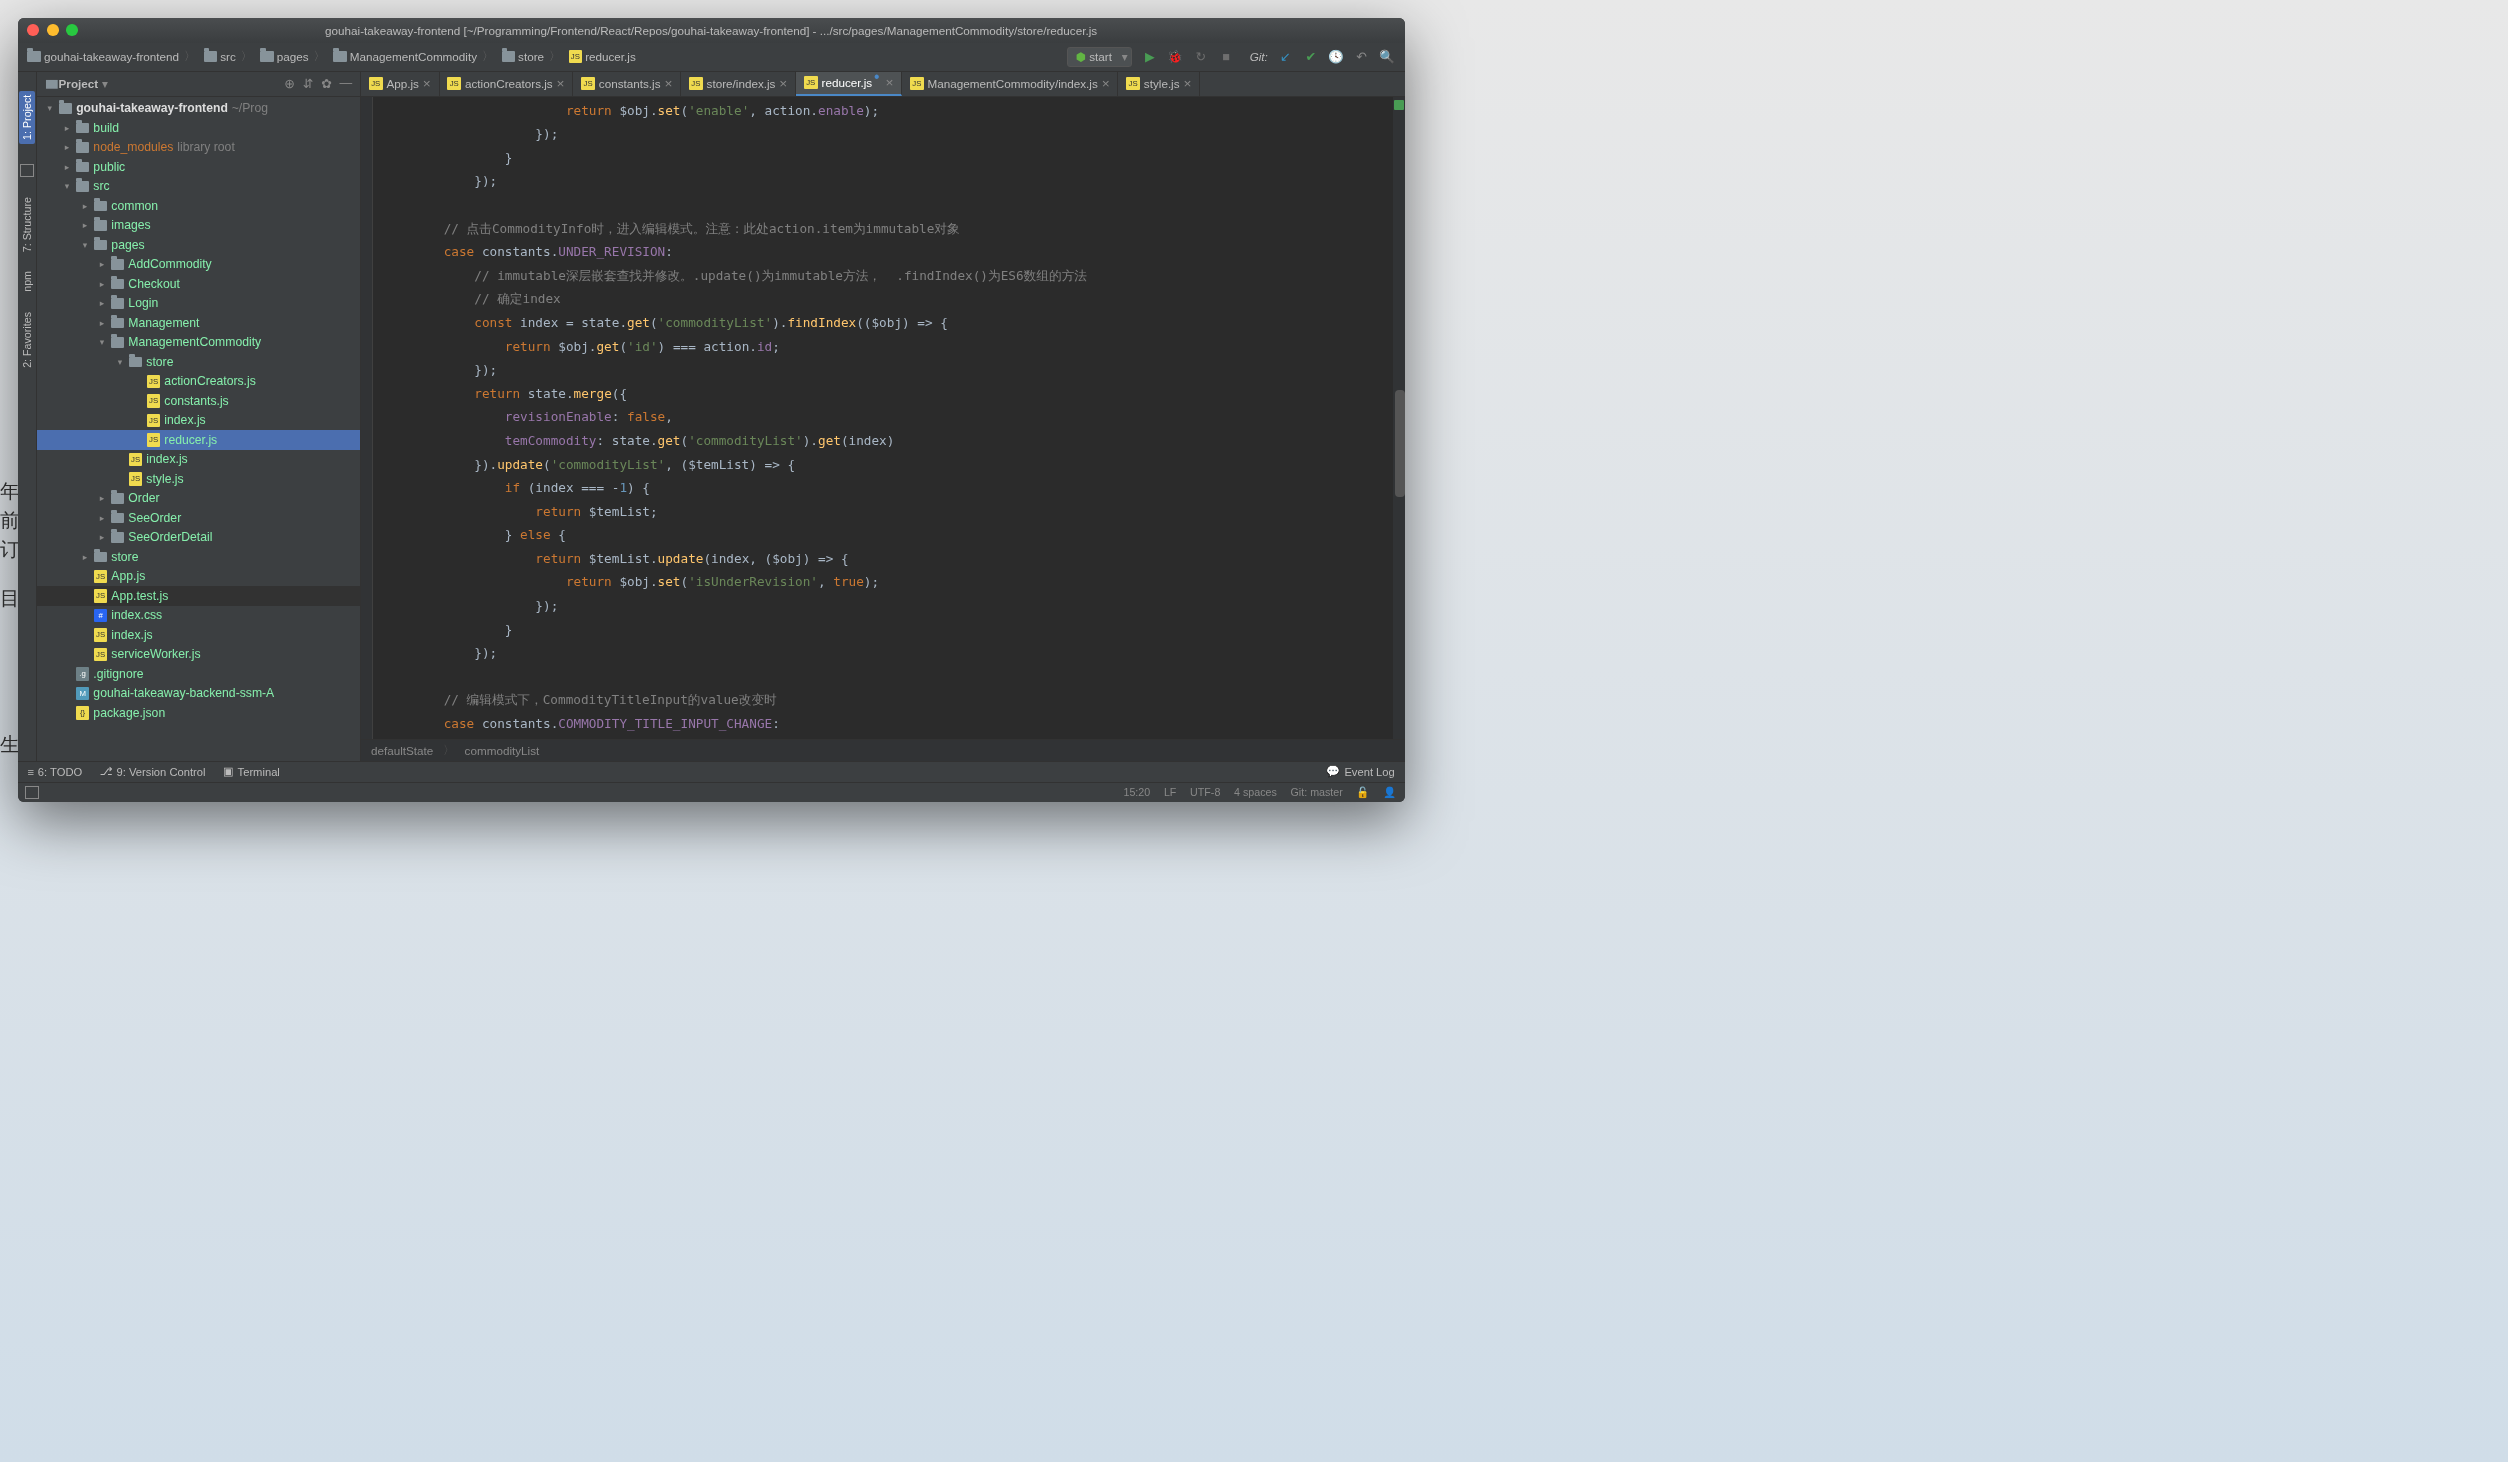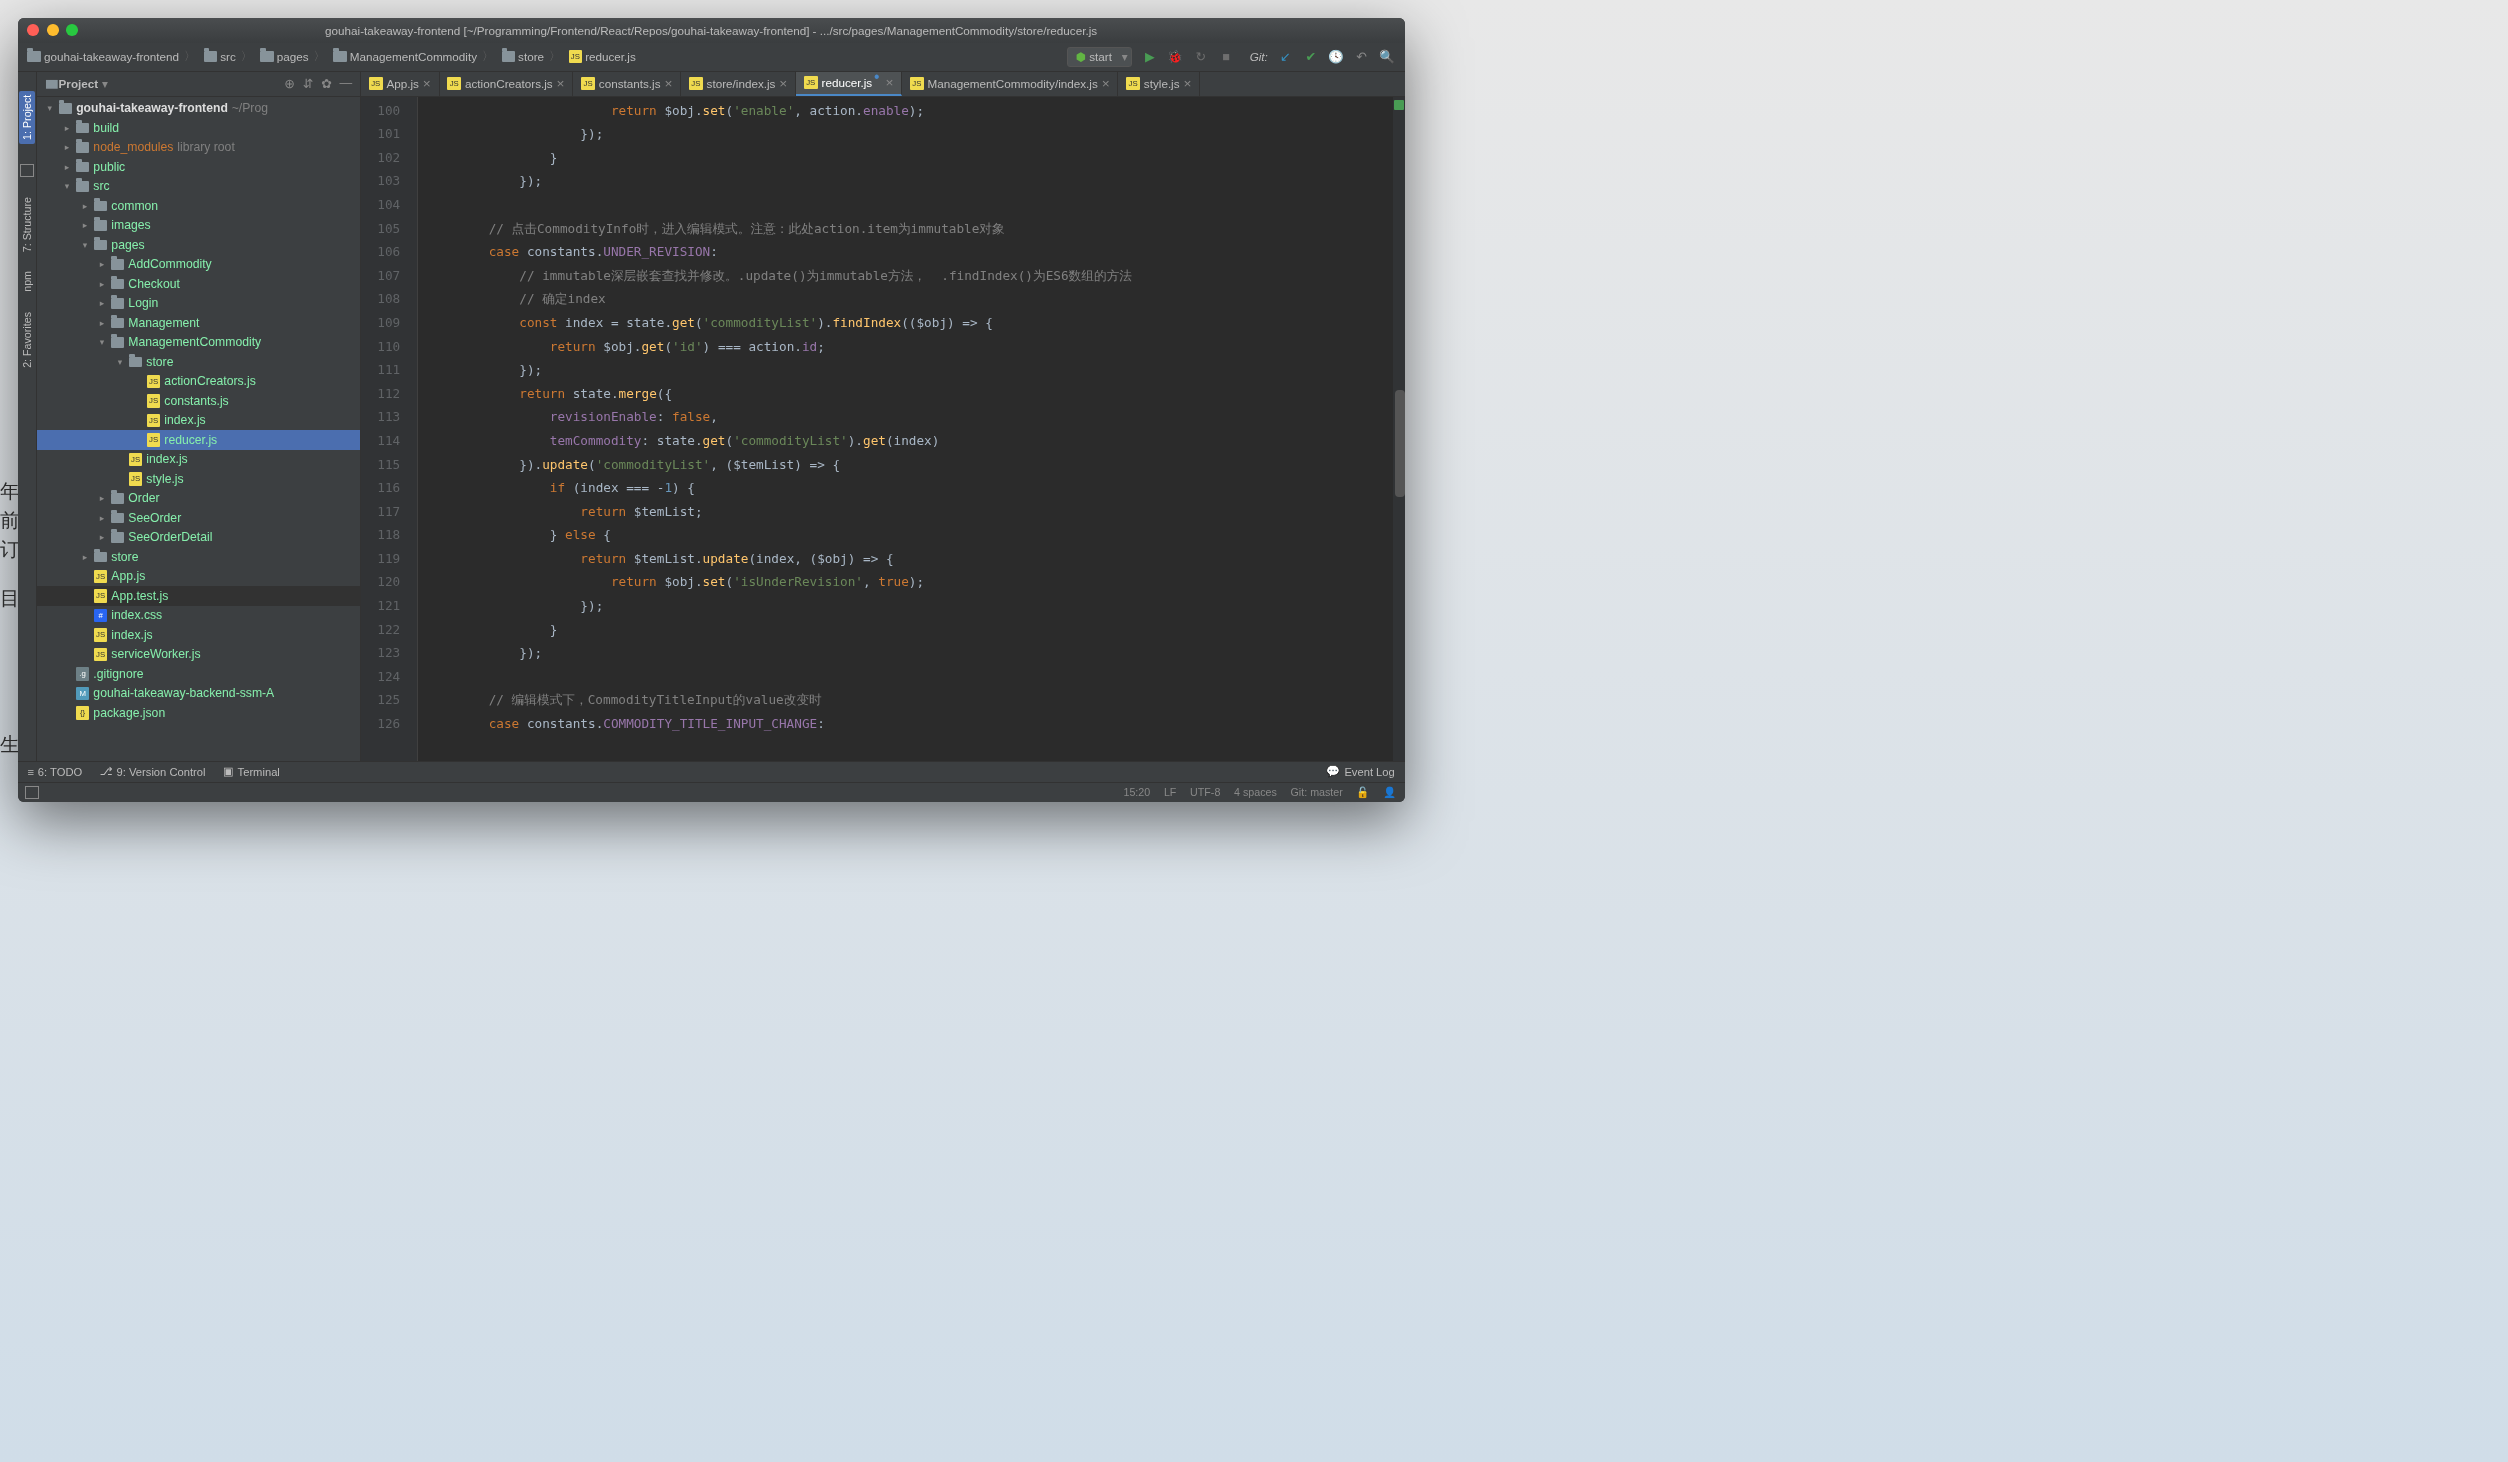--- a/index.html
+++ b/index.html
@@ -432,48 +432,20 @@
             <span>ManagementCommodity/index.js</span>
             <span class="x">×</span>
           </div>
           <div class="tab">
             <span class="js-ic">JS</span>
             <span>style.js</span>
             <span class="x">×</span>
           </div>
         </div>
       <div class="code-wrap">
-        <div class="lnums" id="lnums">100
-101
-102
-103
-104
-105
-106
-107
-108
-109
-110
-111
-112
-113
-114
-115
-116
-117
-118
-119
-120
-121
-122
-123
-124
-125
-126
-</div>
         <div class="gutter-fold"></div>
         <div class="code" id="code">                        <span class="kw">return</span> $obj.<span class="fn">set</span>(<span class="str">'enable'</span>, action.<span class="prop">enable</span>);
                     });
                 }
             });
 
         <span class="com">// 点击CommodityInfo时，进入编辑模式。注意：此处action.item为immutable对象</span>
         <span class="kw">case</span> constants.<span class="prop">UNDER_REVISION</span>:
             <span class="com">// immutable深层嵌套查找并修改。.update()为immutable方法，  .findIndex()为ES6数组的方法</span>
             <span class="com">// 确定index</span>
@@ -494,20 +466,25 @@
             });
 
         <span class="com">// 编辑模式下，CommodityTitleInput的value改变时</span>
         <span class="kw">case</span> constants.<span class="prop">COMMODITY_TITLE_INPUT_CHANGE</span>:
 </div>
         <div class="error-strip">
           <div class="ok"></div>
           <div class="scroll-thumb"></div>
         </div>
       </div>
+      <div class="breadcrumb-bar">
+        <span>defaultState</span>
+        <span style="color:#555;">〉</span>
+        <span>commodityList</span>
+      </div>
     </div>
   </div>
 
   <div class="toolwin-bar">
     <span class="item">≡ <span>6: TODO</span></span>
     <span class="item">⎇ <span>9: Version Control</span></span>
     <span class="item">▣ <span>Terminal</span></span>
     <span class="item right">💬 <span>Event Log</span></span>
   </div>
 

